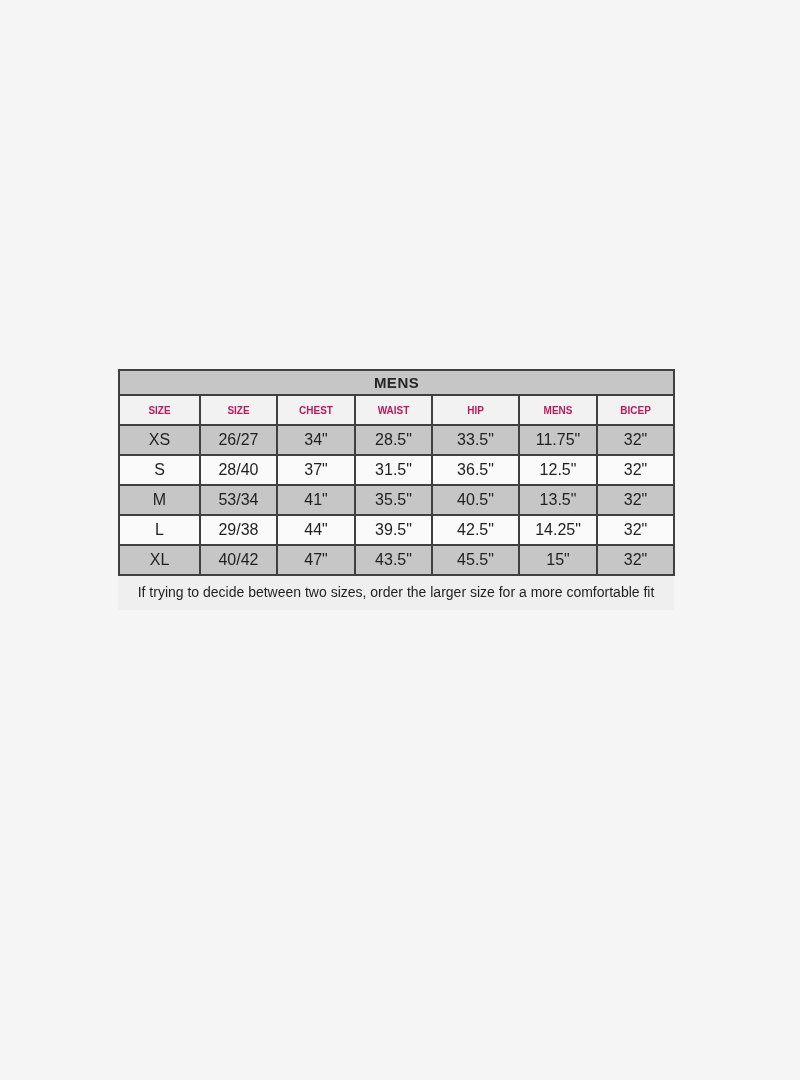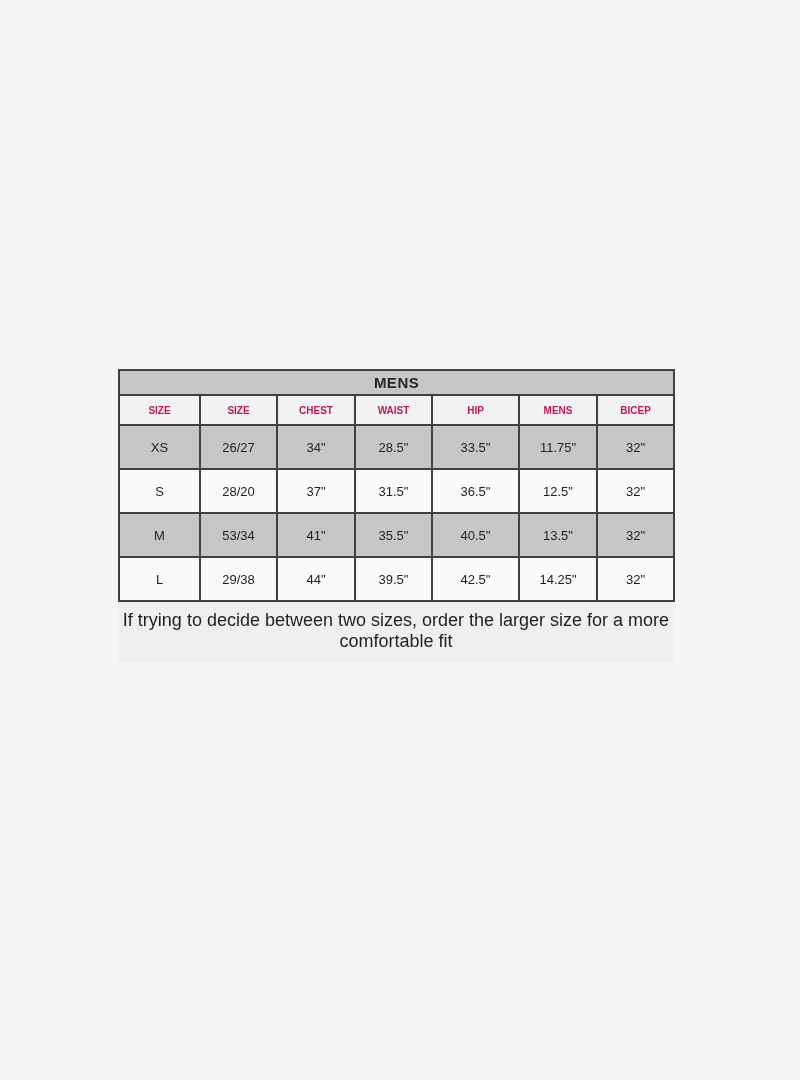--- a/index.html
+++ b/index.html
@@ -43,30 +43,30 @@
     color: #262626;
   }
   tr.header-row th {
     background: #f2f2f2;
     height: 28px;
     font-weight: bold;
     font-size: 10px;
     color: #be185d;
   }
   tbody tr {
-    height: 44px;
-    font-size: 13px;
+    height: 30px;
+    font-size: 16px;
   }
   tbody tr.row-gray td { background: #c6c6c6; }
   tbody tr.row-light td { background: #fafafa; }
   .footer-strip {
     background: #efefef;
     text-align: center;
     padding: 8px 0 10px 0;
-    font-size: 18px;
+    font-size: 14px;
     color: #1f1f1f;
   }
 </style>
 </head>
 <body>
 
 <div class="chart-wrap">
   <table class="size-chart">
     <colgroup>
       <col style="width:81px">
@@ -96,21 +96,21 @@
           <td>XS</td>
           <td>26/27</td>
           <td>34"</td>
           <td>28.5"</td>
           <td>33.5"</td>
           <td>11.75"</td>
           <td>32"</td>
         </tr>
         <tr class="row-light">
           <td>S</td>
-          <td>28/20</td>
+          <td>28/40</td>
           <td>37"</td>
           <td>31.5"</td>
           <td>36.5"</td>
           <td>12.5"</td>
           <td>32"</td>
         </tr>
         <tr class="row-gray">
           <td>M</td>
           <td>53/34</td>
           <td>41"</td>
@@ -121,16 +121,25 @@
         </tr>
         <tr class="row-light">
           <td>L</td>
           <td>29/38</td>
           <td>44"</td>
           <td>39.5"</td>
           <td>42.5"</td>
           <td>14.25"</td>
           <td>32"</td>
         </tr>
+        <tr class="row-gray">
+          <td>XL</td>
+          <td>40/42</td>
+          <td>47"</td>
+          <td>43.5"</td>
+          <td>45.5"</td>
+          <td>15"</td>
+          <td>32"</td>
+        </tr>
       </tbody>
   </table>
   <div class="footer-strip">If trying to decide between two sizes, order the larger size for a more comfortable fit</div>
 </div>
 
 </body></html>

